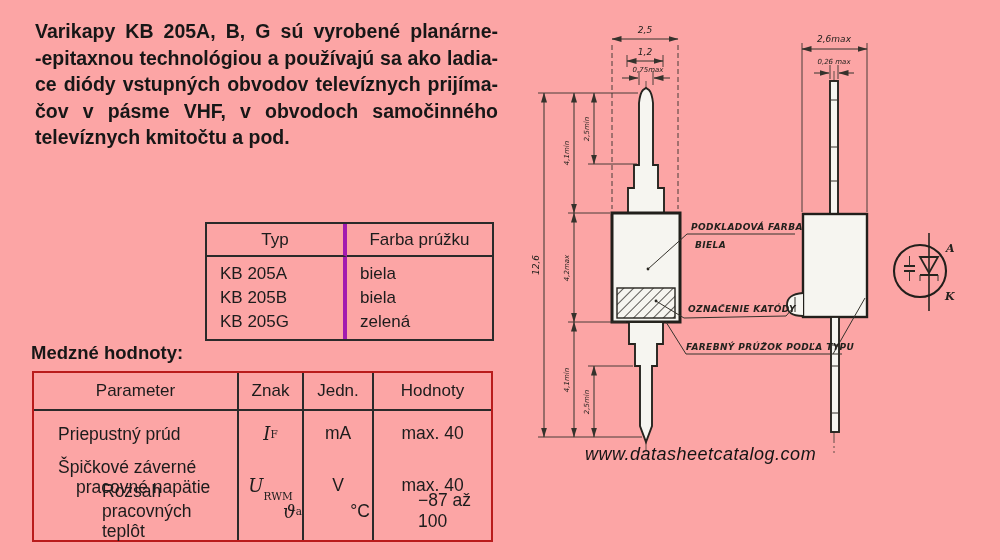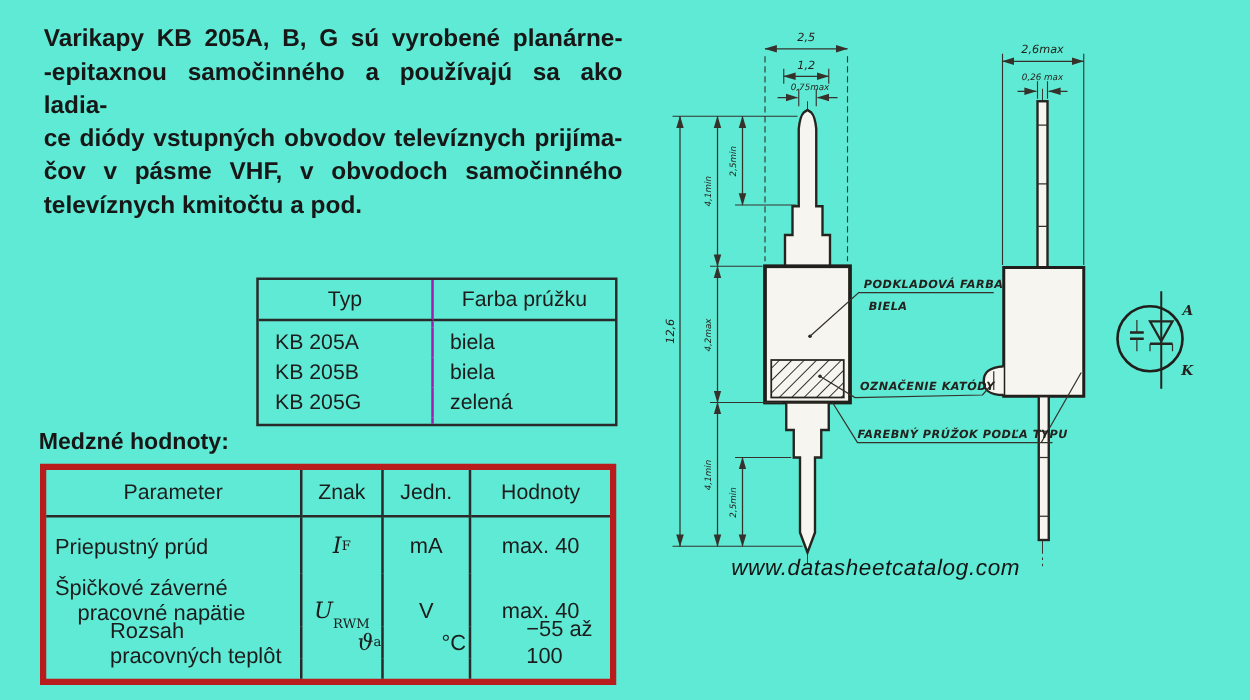--- a/index.html
+++ b/index.html
@@ -1,47 +1,47 @@
 <!DOCTYPE html>
 <html><head>
 <meta charset="utf-8">
 <style>
   * { box-sizing: border-box; margin: 0; padding: 0; }
   html,body { background:#d8d6d0; }
   .page {
     position: relative; width: 1000px; height: 560px;
-    background: #5eead4; overflow: hidden;
+    background: #fca5a5; overflow: hidden;
     font-family: "Liberation Sans", sans-serif; color: #1c1c1c;
   }
   
   .intro { position:absolute; left:35px; top:18px; width:463px;
     font-weight:bold; font-size:19.5px; line-height:26.5px; color:#171717;}
   .intro-line { text-align: justify; text-align-last: justify; white-space: normal; }
   .intro-line:last-child { text-align-last: left; }
   .puzdro { position:absolute; left:35px; top:171px; font-size:19px; color:#222; }
 
   
   .t1 { position:absolute; left:205px; top:222px; width:289px;
         border:2px solid #2a2a2a; display:grid; grid-template-columns:140px 1fr;
         font-size:17px; background:transparent; }
-  .t1 .c1 { border-right:2px solid #a21caf; }
+  .t1 .c1 { border-right:4px solid #a21caf; }
   .t1 .hd { height:33px; border-bottom:2px solid #2a2a2a; display:flex; align-items:center; justify-content:center; }
   .t1 .pad { height:5px; }
   .t1 .bc { height:24px; display:flex; align-items:center; padding-left:13px; }
 
   .limits-title { position:absolute; left:31px; top:342px; font-weight:bold; font-size:18.5px; color:#171717; }
 
   
   .t2 { position:absolute; left:32px; top:371px; width:461px;
-        border:5px solid #b91c1c; display:grid;
+        border:2px solid #b91c1c; display:grid;
         grid-template-columns:205px 65px 70px 1fr; font-size:17.5px; }
   .t2 .cb { border-right:2px solid #2a2a2a; }
   .t2 .hd { height:38px; border-bottom:2px solid #2a2a2a; display:flex; align-items:center; justify-content:center; font-size:17px; }
   .t2 .r1 { height:45px; } .t2 .r2 { height:42px; } .t2 .r3 { height:26px;margin-left:44px; } .t2 .pad { height:16px; }
-  .t2 .param { display:flex; flex-direction:column; justify-content:center; padding-left:7px; line-height:20px; }
+  .t2 .param { display:flex; flex-direction:column; justify-content:center; padding-left:24px; line-height:20px; }
   .t2 .r2.param { justify-content:flex-end; padding-bottom:1px; }
   .t2 .indent { padding-left:18px; }
   .t2 .mid { display:flex; align-items:center; justify-content:center; }
   .t2 .r2.mid { align-items:flex-end; padding-bottom:2px; }
   .t2 .znak { font-family:"DejaVu Serif", serif; font-style:italic; font-size:18px; }
   .t2 .znak sub { font-size:10.5px; font-style:normal; line-height:0; }
 
   
   .drawing { position:absolute; left:530px; top:5px; width:470px; height:495px; }
   .thin  { stroke:#35322c; stroke-width:1; fill:none; }
@@ -60,21 +60,21 @@
   .watermark { position:absolute; left:585px; top:444px; font-size:18px;
     font-style:italic; color:#141414; letter-spacing:0.5px; }
 </style>
 </head>
 <body>
 
 <div class="page">
 
   <div class="intro">
     <div class="intro-line">Varikapy KB 205A, B, G sú vyrobené planárne-</div>
-    <div class="intro-line">-epitaxnou samočinného a používajú sa ako ladia-</div>
+    <div class="intro-line">-epitaxnou technológiou a používajú sa ako ladia-</div>
     <div class="intro-line">ce diódy vstupných obvodov televíznych prijíma-</div>
     <div class="intro-line">čov v pásme VHF, v obvodoch samočinného</div>
     <div class="intro-line">televíznych kmitočtu a pod.</div>
   </div>
 
 
   <div class="t1">
     <div class="hd c1">Typ</div>
     <div class="hd">Farba prúžku</div>
     <div class="pad c1"></div>
@@ -119,21 +119,21 @@
     <div class="r2 mid">max. 40</div>
 
     <div class="r3 cb param">
       <div>Rozsah pracovných teplôt</div>
     </div>
     <div class="r3 cb mid znak">
       <span>ϑ</span>
         <sub>a</sub>
     </div>
     <div class="r3 cb mid">°C</div>
-    <div class="r3 mid">−55 až 100</div>
+    <div class="r3 mid">−87 až 100</div>
 
     <div class="pad cb"></div>
     <div class="pad cb"></div>
     <div class="pad cb"></div>
     <div class="pad"></div>
   </div>
 
   <svg class="drawing" viewBox="0 0 470 495">
     <defs>
       <marker id="arr" viewBox="0 0 10 8" refX="9.5" refY="4" markerWidth="10" markerHeight="8" orient="auto-start-reverse">

